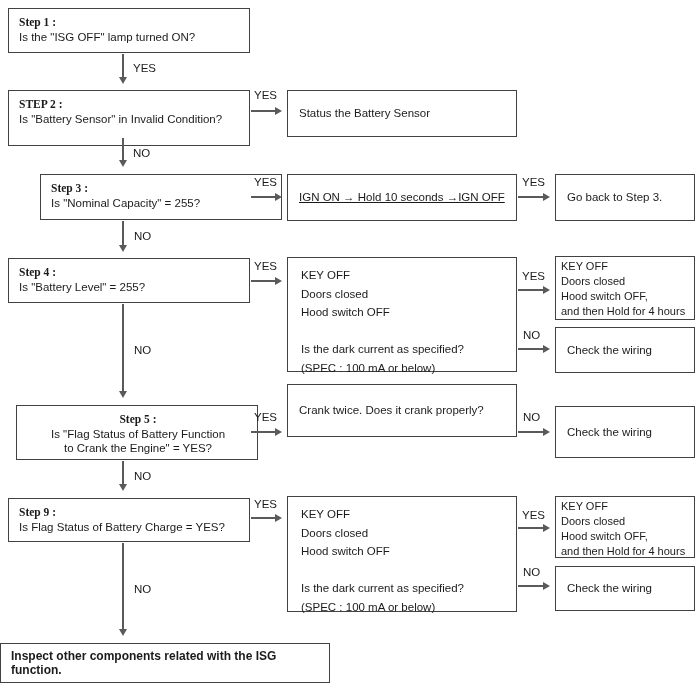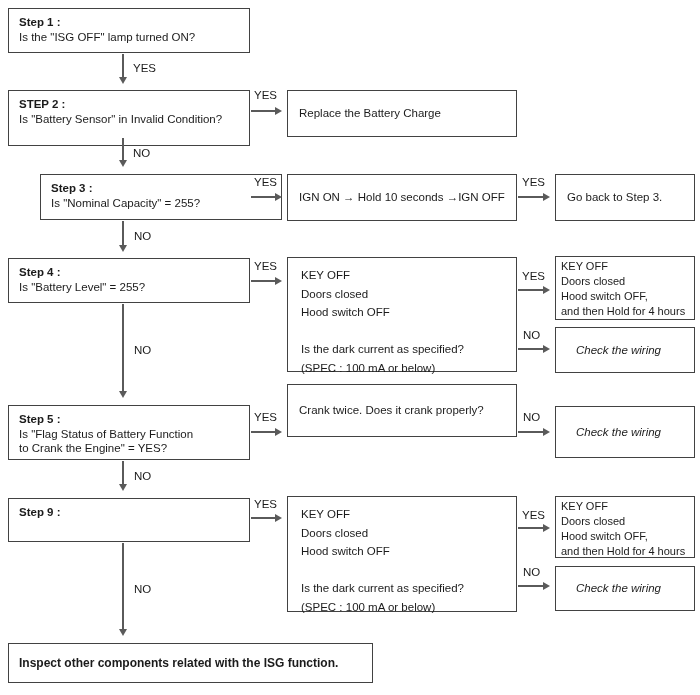--- a/index.html
+++ b/index.html
@@ -13,28 +13,28 @@
   }
   .node {
     position: absolute;
     box-sizing: border-box;
     border: 1.5px solid #424242;
     background: #ffffff;
     font-size: 11.5px;
     line-height: 14.5px;
   }
   .qbox { padding: 6px 8px 0 10px; }
-  .title { font-weight: bold; }
+  .title { font-weight: bold; font-family: Liberation Serif, serif; }
   .body  { white-space: pre-line; }
   .center {
     display: flex;
     align-items: center;
     padding: 0 6px 0 11px;
   }
-  .pad-lg { padding-left: 20px; font-style: italic; }
+  .pad-lg { padding-left: 11px; }
   .top {
     padding: 8px 8px 0 13px;
     line-height: 18.5px;
     white-space: pre-line;
   }
   .tight {
     padding: 2px 1px 0 5px;
     font-size: 11px;
     line-height: 15px;
     white-space: pre-line;
@@ -98,39 +98,40 @@
 <div class="node qbox" style="left:8px; top:174px; width:242px; height:46px;margin-left:32px;">
   <div class="title">Step 3 :</div>
   <div class="body">Is "Nominal Capacity" = 255?</div>
 </div>
 
 <div class="node qbox" style="left:8px; top:258px; width:242px; height:45px;">
   <div class="title">Step 4 :</div>
   <div class="body">Is "Battery Level" = 255?</div>
 </div>
 
-<div class="node qbox" style="left:8px; top:405px; width:242px; height:55px;">
+<div class="node qbox" style="left:16px; top:405px; width:242px; height:55px;text-align:center;">
   <div class="title">Step 5 :</div>
   <div class="body">Is "Flag Status of Battery Function
 to Crank the Engine" = YES?</div>
 </div>
 
 <div class="node qbox" style="left:8px; top:498px; width:242px; height:44px;">
   <div class="title">Step 9 :</div>
-</div>
-
-<div class="node final" style="left:8px; top:643px; width:365px; height:40px;">
+  <div class="body">Is Flag Status of Battery Charge = YES?</div>
+</div>
+
+<div class="node final" style="left:0; top:643px; width:330px; height:40px;">
   <div>Inspect other components related with the ISG function.</div>
 </div>
 
 <div class="node center" style="left:287px; top:90px; width:230px; height:47px;">
-  <div>Replace the Battery Charge</div>
-</div>
-
-<div class="node center" style="left:287px; top:174px; width:230px; height:47px;">
+  <div>Status the Battery Sensor</div>
+</div>
+
+<div class="node center" style="left:287px; top:174px; width:230px; height:47px;text-decoration:underline;">
   <div>IGN ON → Hold 10 seconds →IGN OFF</div>
 </div>
 
 <div class="node top" style="left:287px; top:257px; width:230px; height:115px;">KEY OFF
 Doors closed
 Hood switch OFF
 
 Is the dark current as specified?
 (SPEC : 100 mA or below)</div>
 

